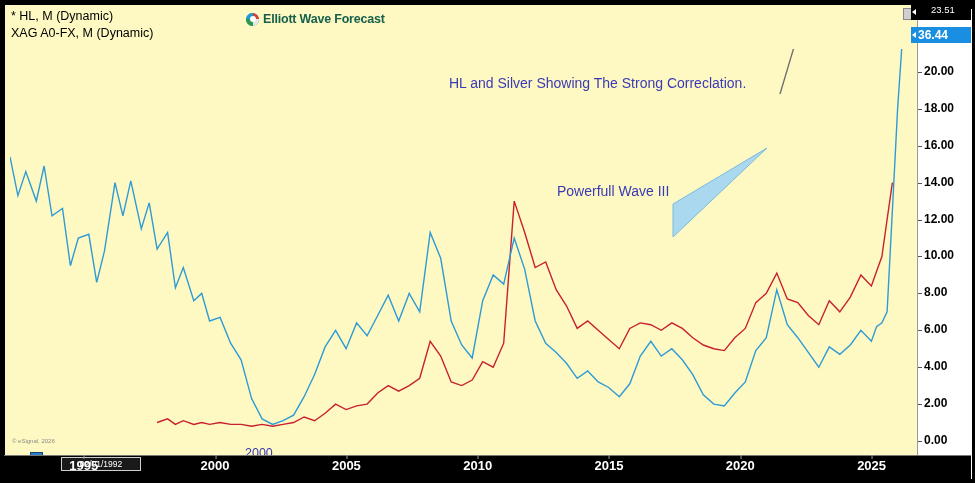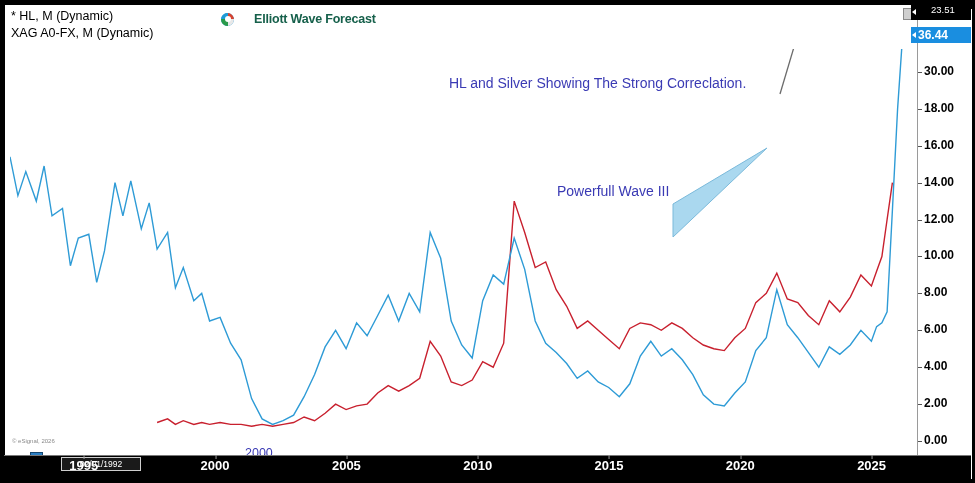--- a/index.html
+++ b/index.html
@@ -1,26 +1,26 @@
 <!DOCTYPE html>
 <html><head>
 <meta charset="utf-8">
 <style>
   html,body{margin:0;padding:0;background:#000;}
   body{font-family:"Liberation Sans",sans-serif;}
   #app{position:relative;width:975px;height:483px;background:#000;overflow:hidden;}
-  #frame{position:absolute;left:4px;top:4px;width:967px;height:475px;background:#ffffff;border:1px solid #000;box-sizing:border-box;}
+  #frame{position:absolute;left:4px;top:4px;width:967px;height:475px;background:#fef9c3;border:1px solid #000;box-sizing:border-box;}
 
   
   #hdr{position:absolute;left:0;top:0;width:100%;height:44px;}
   .sym{position:absolute;left:6px;font-size:12.5px;color:#000;white-space:nowrap;}
   #sym1{top:4px;}
   #sym2{top:21px;}
 
-  #logo{position:absolute;left:216px;top:6px;height:16px;display:flex;align-items:center;gap:20px;}
+  #logo{position:absolute;left:241px;top:6px;height:16px;display:flex;align-items:center;gap:4px;}
   #logo .mark{position:relative;width:13px;height:13px;border-radius:50%;overflow:hidden;background:#2196d6;flex:none;}
   #logo .mark .q1{position:absolute;left:0;top:0;width:50%;height:50%;background:#1d9bd7;}
   #logo .mark .q2{position:absolute;right:0;top:0;width:50%;height:50%;background:#d8422f;}
   #logo .mark .q3{position:absolute;left:0;bottom:0;width:50%;height:50%;background:#2a9a4a;}
   #logo .mark .q4{position:absolute;right:0;bottom:0;width:50%;height:50%;background:#e8e8e8;}
   #logo .mark .hole{position:absolute;left:3.5px;top:3.5px;width:6px;height:6px;border-radius:50%;background:#fff;}
   #logo .txt{font-size:12.5px;font-weight:bold;color:#16604b;letter-spacing:-0.2px;white-space:nowrap;}
 
   
   #plot{position:absolute;left:5px;top:44px;width:906px;height:383px;}
@@ -96,21 +96,21 @@
     <div id="dynLbl">Dyn</div>
     <div id="dynIcon"></div>
 
     <div id="axisY">
         <div class="ytick" style="top: 26px;">
           <span class="tickline"></span>
           <span class="lbl">22.00</span>
         </div>
         <div class="ytick" style="top: 62.9091px;">
           <span class="tickline"></span>
-          <span class="lbl">30.00</span>
+          <span class="lbl">20.00</span>
         </div>
         <div class="ytick" style="top: 99.8182px;">
           <span class="tickline"></span>
           <span class="lbl">18.00</span>
         </div>
         <div class="ytick" style="top: 136.727px;">
           <span class="tickline"></span>
           <span class="lbl">16.00</span>
         </div>
         <div class="ytick" style="top: 173.636px;">

